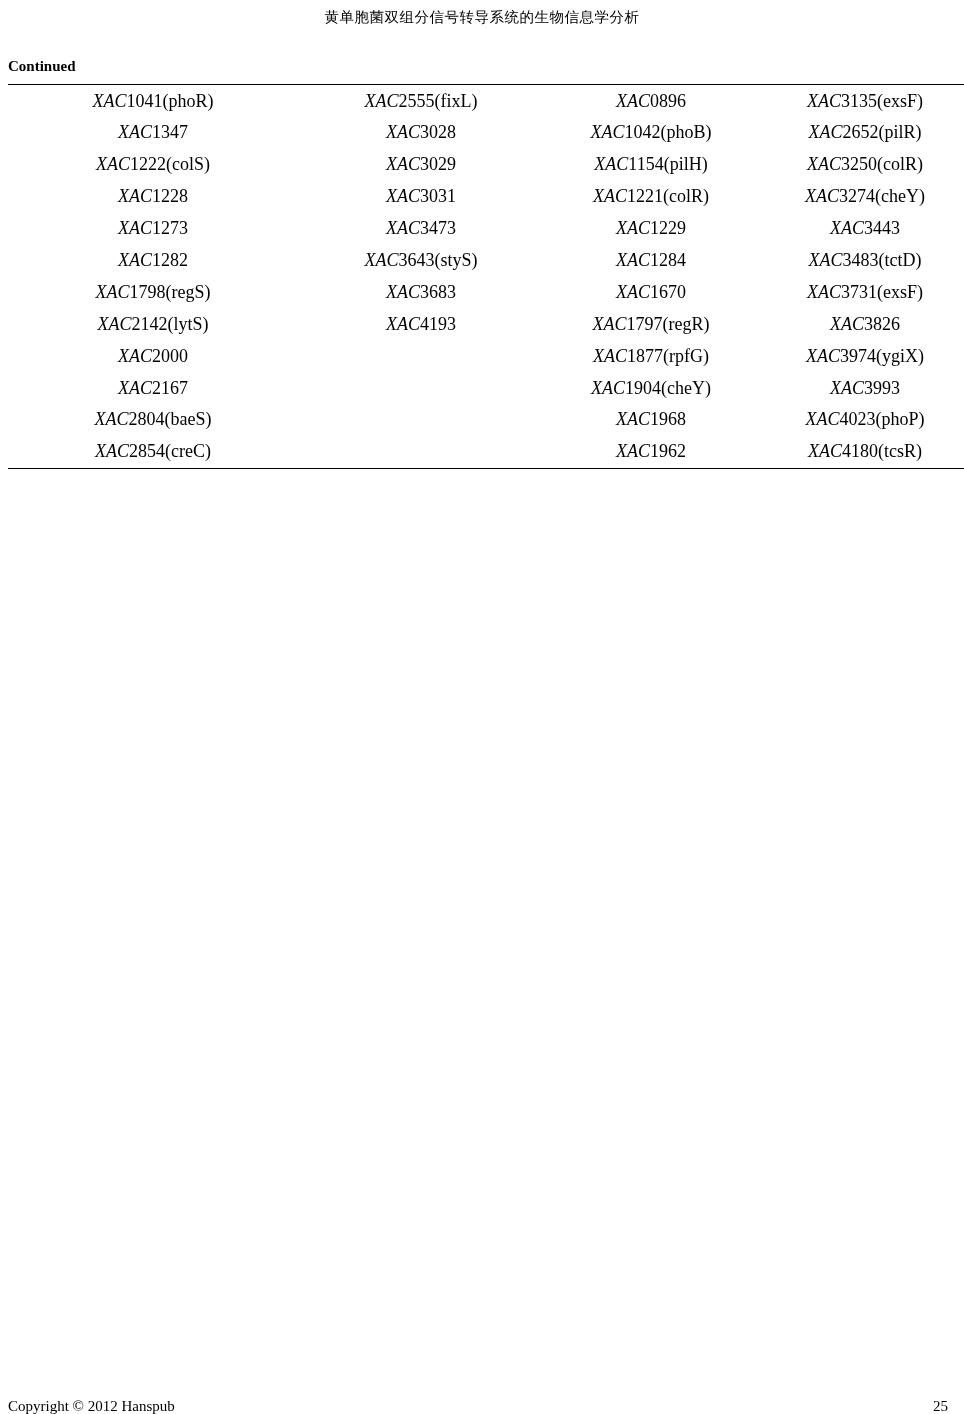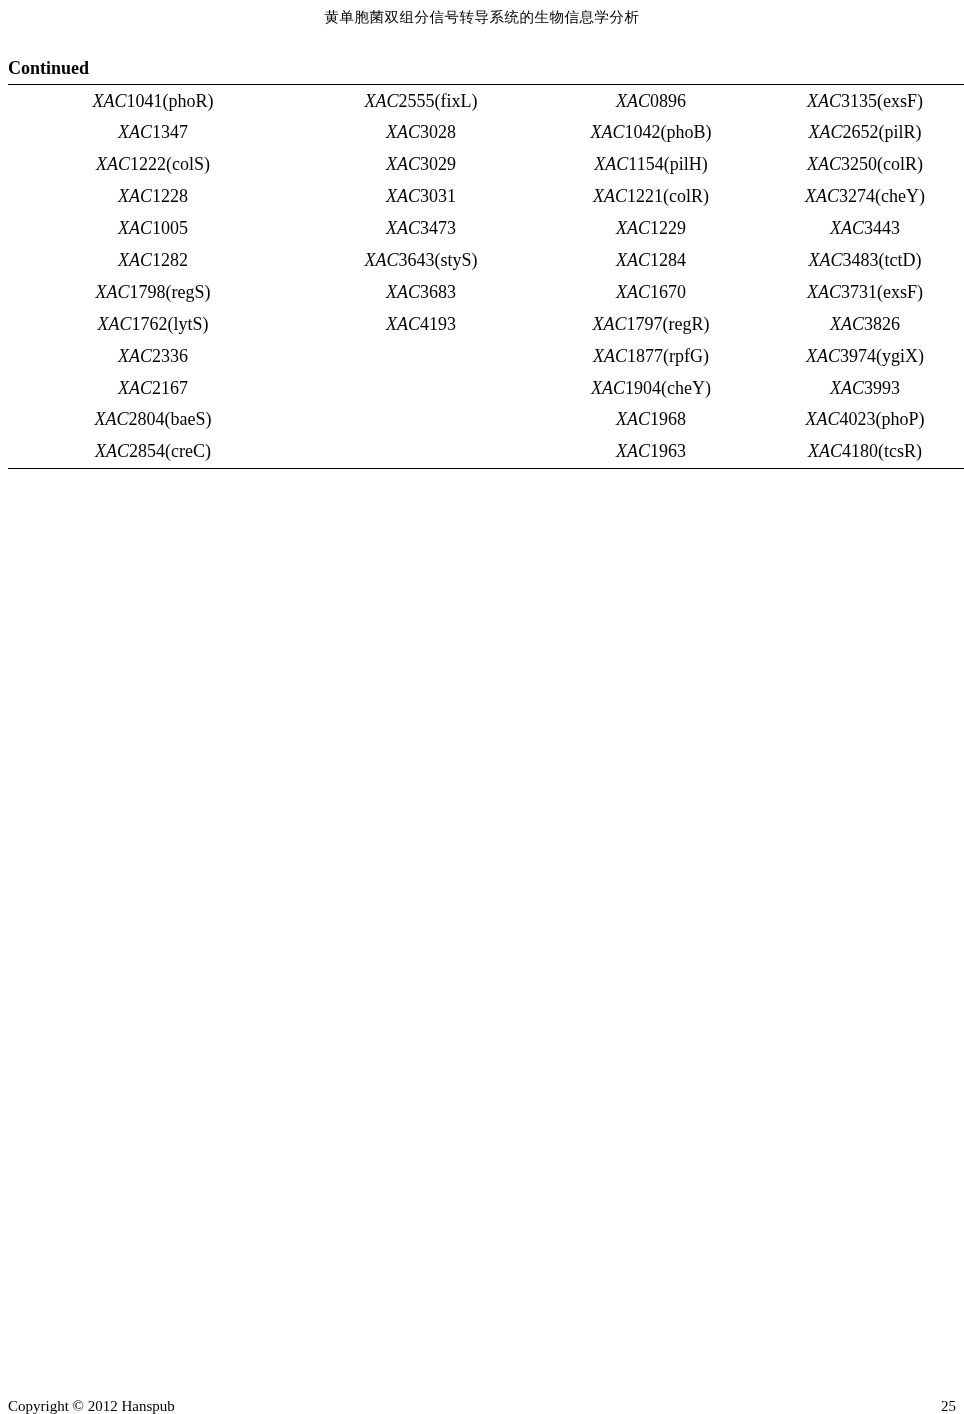--- a/index.html
+++ b/index.html
@@ -30,21 +30,21 @@
     font-family: "DejaVu Sans", sans-serif;
     font-size: 14.5px;
     letter-spacing: 0.5px;
   }
   .continued {
     position: absolute;
     top: 58px;
     left: 8px;
     font-family: "Liberation Serif", serif;
     font-weight: bold;
-    font-size: 18px;
+    font-size: 15px;
   }
   .table-wrap {
     position: absolute;
     top: 84px;
     left: 8px;
     width: 948px;
   }
   table.gene-table {
     border-collapse: collapse;
     width: 948px;
@@ -79,21 +79,21 @@
     font-size: 15px;
     font-family: "Liberation Serif", serif;
   }
   .footer .left {
     position: absolute;
     left: 0;
     top: 0;
   }
   .footer .right {
     position: absolute;
-    right: 0;
+    right: 8px;
     top: 0;
   }
 </style>
 </head>
 <body>
 
 <div class="page">
 
   <div class="running-head">黄单胞菌双组分信号转导系统的生物信息学分析</div>
 
@@ -120,65 +120,65 @@
           <td class="c3"><span class="ital">XAC</span><span>1154(pilH)</span></td>
           <td class="c4"><span class="ital">XAC</span><span>3250(colR)</span></td>
         </tr>
         <tr>
           <td class="c1"><span class="ital">XAC</span><span>1228</span></td>
           <td class="c2"><span class="ital">XAC</span><span>3031</span></td>
           <td class="c3"><span class="ital">XAC</span><span>1221(colR)</span></td>
           <td class="c4"><span class="ital">XAC</span><span>3274(cheY)</span></td>
         </tr>
         <tr>
-          <td class="c1"><span class="ital">XAC</span><span>1005</span></td>
+          <td class="c1"><span class="ital">XAC</span><span>1273</span></td>
           <td class="c2"><span class="ital">XAC</span><span>3473</span></td>
           <td class="c3"><span class="ital">XAC</span><span>1229</span></td>
           <td class="c4"><span class="ital">XAC</span><span>3443</span></td>
         </tr>
         <tr>
           <td class="c1"><span class="ital">XAC</span><span>1282</span></td>
           <td class="c2"><span class="ital">XAC</span><span>3643(styS)</span></td>
           <td class="c3"><span class="ital">XAC</span><span>1284</span></td>
           <td class="c4"><span class="ital">XAC</span><span>3483(tctD)</span></td>
         </tr>
         <tr>
           <td class="c1"><span class="ital">XAC</span><span>1798(regS)</span></td>
           <td class="c2"><span class="ital">XAC</span><span>3683</span></td>
           <td class="c3"><span class="ital">XAC</span><span>1670</span></td>
           <td class="c4"><span class="ital">XAC</span><span>3731(exsF)</span></td>
         </tr>
         <tr>
-          <td class="c1"><span class="ital">XAC</span><span>1762(lytS)</span></td>
+          <td class="c1"><span class="ital">XAC</span><span>2142(lytS)</span></td>
           <td class="c2"><span class="ital">XAC</span><span>4193</span></td>
           <td class="c3"><span class="ital">XAC</span><span>1797(regR)</span></td>
           <td class="c4"><span class="ital">XAC</span><span>3826</span></td>
         </tr>
         <tr>
-          <td class="c1"><span class="ital">XAC</span><span>2336</span></td>
+          <td class="c1"><span class="ital">XAC</span><span>2000</span></td>
           <td class="c2"></td>
           <td class="c3"><span class="ital">XAC</span><span>1877(rpfG)</span></td>
           <td class="c4"><span class="ital">XAC</span><span>3974(ygiX)</span></td>
         </tr>
         <tr>
           <td class="c1"><span class="ital">XAC</span><span>2167</span></td>
           <td class="c2"></td>
           <td class="c3"><span class="ital">XAC</span><span>1904(cheY)</span></td>
           <td class="c4"><span class="ital">XAC</span><span>3993</span></td>
         </tr>
         <tr>
           <td class="c1"><span class="ital">XAC</span><span>2804(baeS)</span></td>
           <td class="c2"></td>
           <td class="c3"><span class="ital">XAC</span><span>1968</span></td>
           <td class="c4"><span class="ital">XAC</span><span>4023(phoP)</span></td>
         </tr>
         <tr class="rule-bottom">
           <td class="c1"><span class="ital">XAC</span><span>2854(creC)</span></td>
           <td class="c2"></td>
-          <td class="c3"><span class="ital">XAC</span><span>1963</span></td>
+          <td class="c3"><span class="ital">XAC</span><span>1962</span></td>
           <td class="c4"><span class="ital">XAC</span><span>4180(tcsR)</span></td>
         </tr>
       </tbody>
     </table>
   </div>
 
   <div class="footer">
     <span class="left">Copyright © 2012 Hanspub</span>
     <span class="right">25</span>
   </div>

